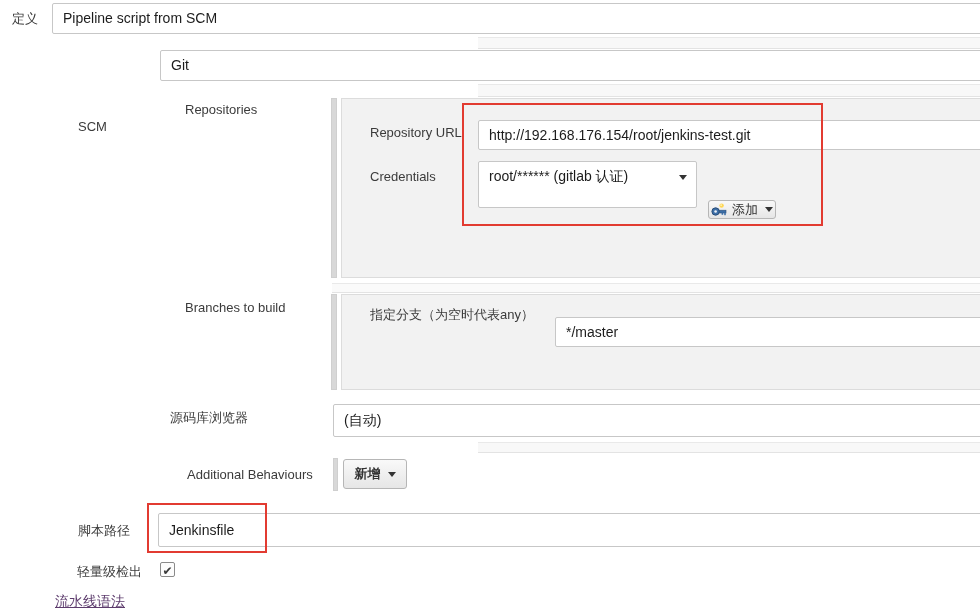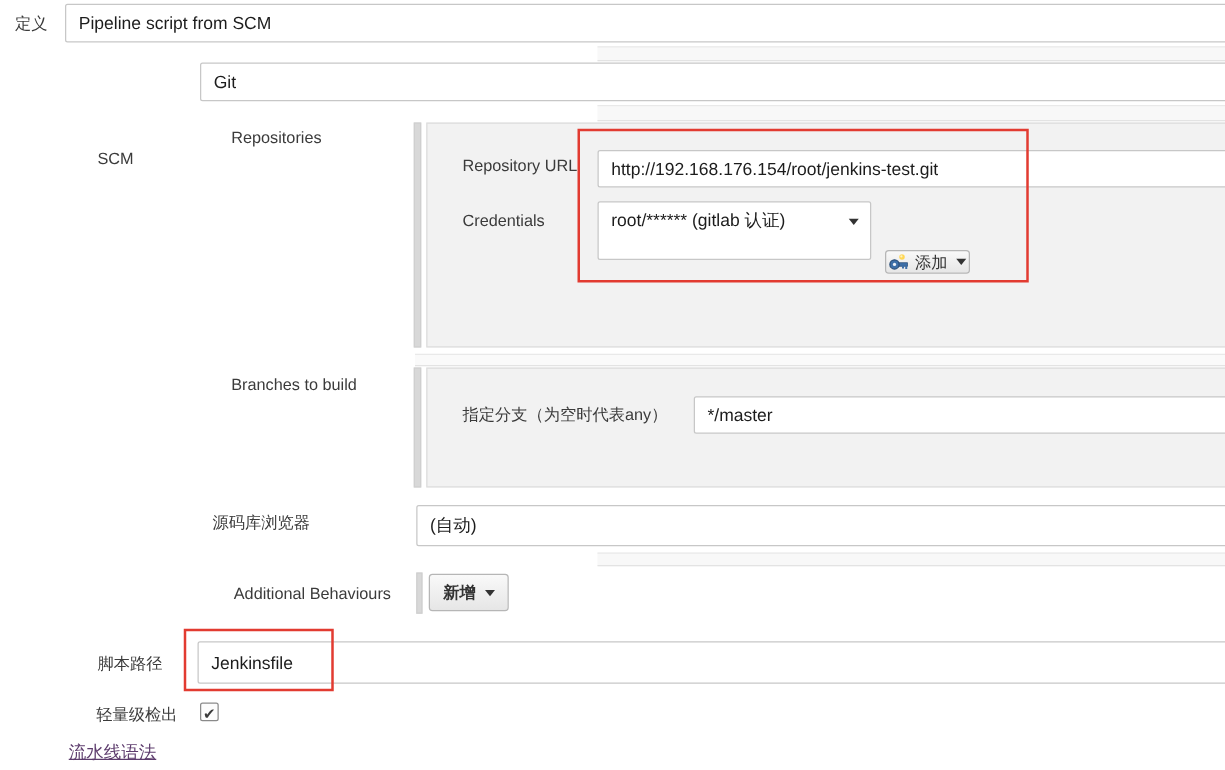--- a/index.html
+++ b/index.html
@@ -89,21 +89,21 @@
   </div>
 
   <div class="redrect" style="left:462px; top:103px; width:361px; height:123px;"></div>
 
   <div class="helpband" style="left:332px; top:283px; width:668px; height:10px; background:#fafafa;"></div>
 
   <div class="abs lbl" style="left:185px; top:300px;">Branches to build</div>
   <div class="vbar" style="left:331px; top:294px; height:96px;"></div>
   <div class="panel" style="left:341px; top:294px; width:659px; height:96px;"></div>
 
-  <div class="abs lbl" style="left:370px; top:323px;">指定分支（为空时代表any）</div>
+  <div class="abs lbl" style="left:370px; top:306px;">指定分支（为空时代表any）</div>
   <input type="text" class="fieldbox" style="left: 555px; top: 317px; width: 445px;" value="*/master">
 
   <div class="abs lbl" style="left:170px; top:409px;">源码库浏览器</div>
   <div class="selectbox" style="left:333px; top:404px; width:667px; height:33px; line-height:31px;">
     <span>(自动)</span>
   </div>
   <div class="helpband" style="left:478px; top:442px; width:522px; height:11px;"></div>
 
   <div class="abs lbl" style="left:187px; top:467px;">Additional Behaviours</div>
   <div class="vbar" style="left:333px; top:458px; height:33px; width:5px;"></div>

